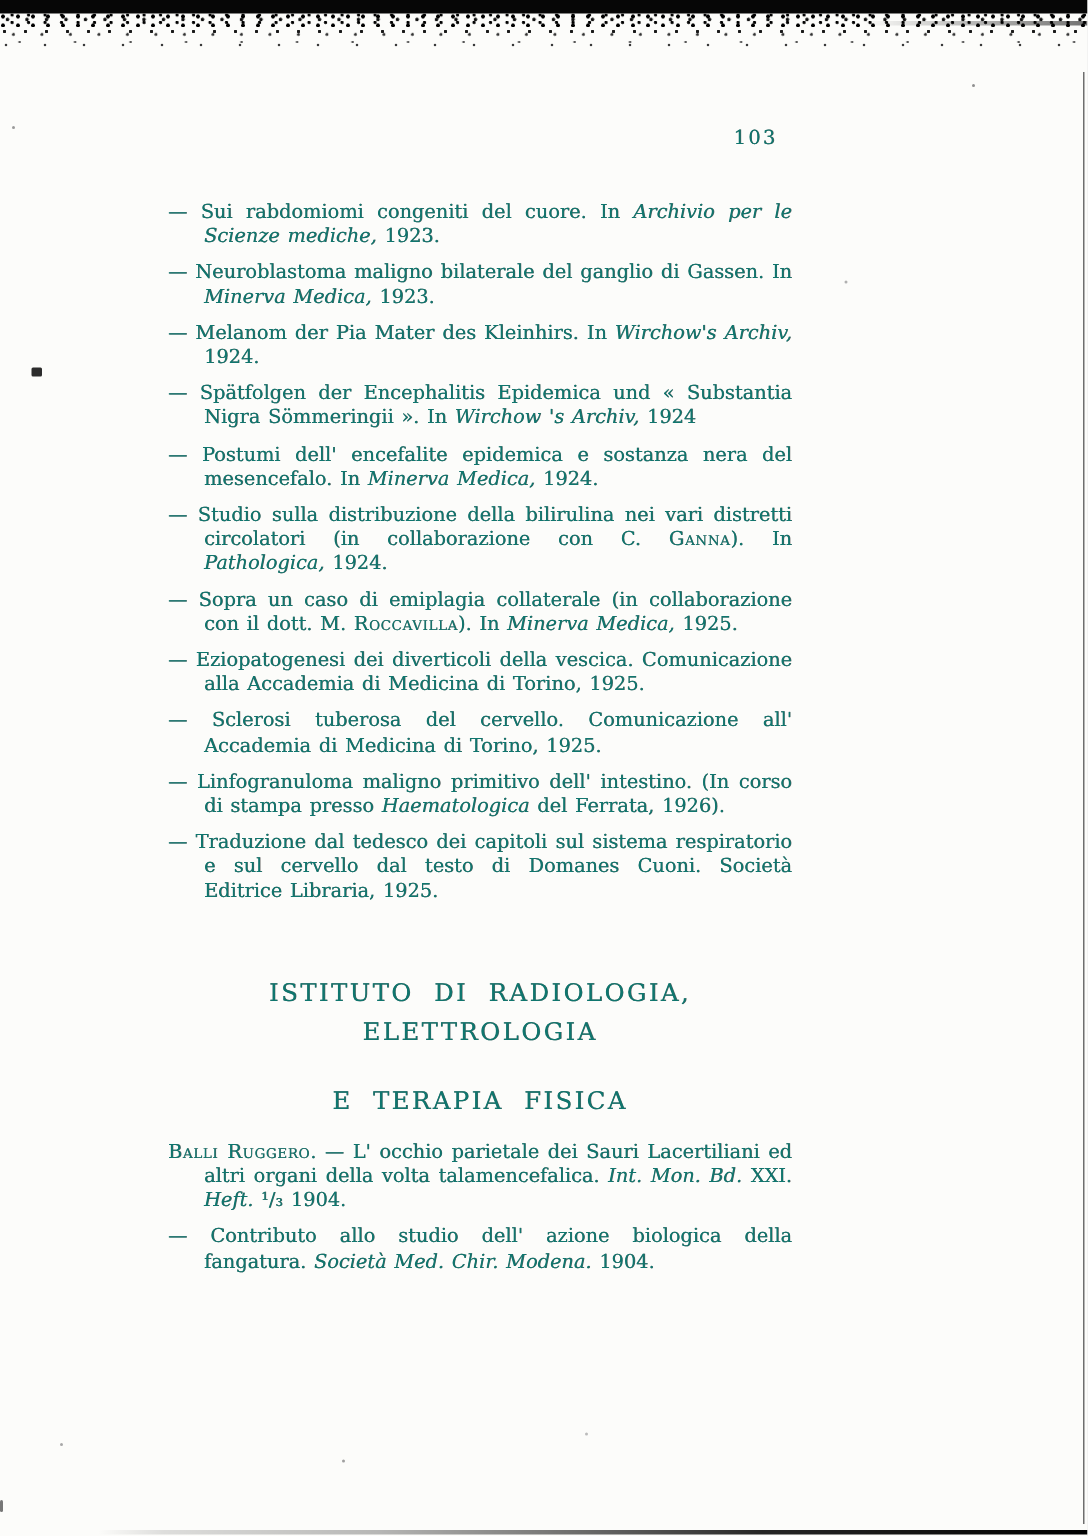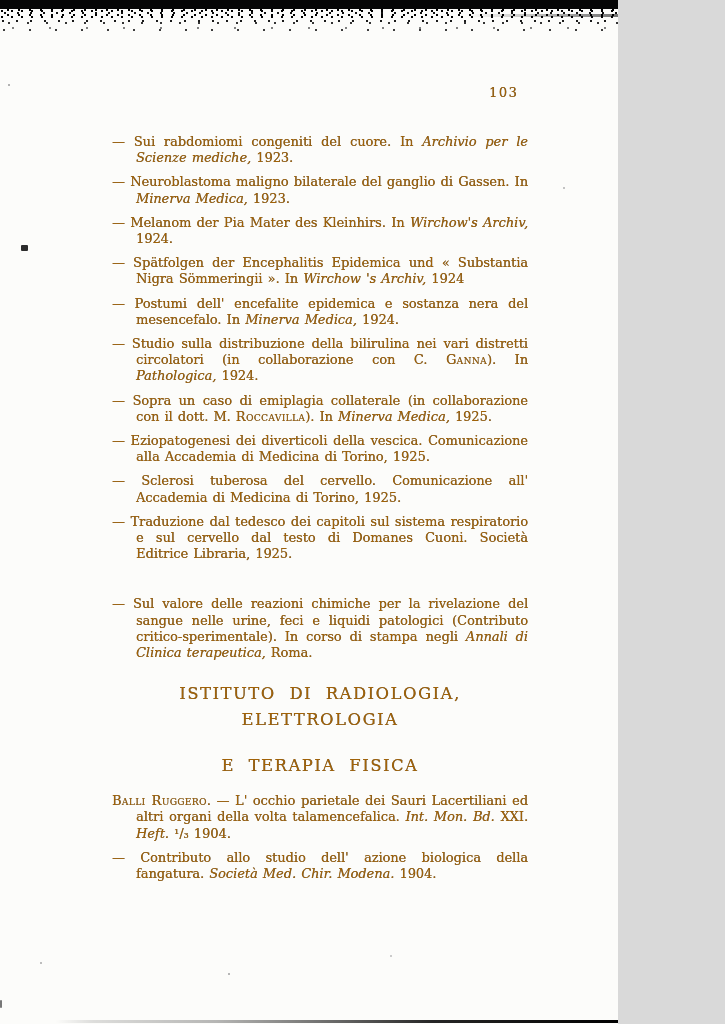--- a/index.html
+++ b/index.html
@@ -2,22 +2,22 @@
 <html><head>
 <meta charset="utf-8">
 <style>
   html, body { margin:0; padding:0; }
   body {
     width:725px; height:1024px; overflow:hidden;
     background:#d9d9d9;
     font-family:"DejaVu Serif","Liberation Serif",serif;
   }
   .page {
-    position:relative; width:618px; height:1024px;
-    background:#fcfcfa; color:#a16207; overflow:hidden;
+    position:relative; width:725px; height:1024px;
+    background:#fcfcfa; color:#0f766e; overflow:hidden;
     text-shadow:0.25px 0 0 rgba(30,30,30,0.7);
   }
 
   
   .scan-top { position:absolute; top:0; left:0; width:100%; }
   .st-solid { height:9px; background:#060606; }
   .st-f1 { height:9px;
     background-image:
       radial-gradient(circle at 2px 2px, #000 1.1px, transparent 1.5px),
       radial-gradient(circle at 5px 4px, #101010 1px, transparent 1.4px),
@@ -82,23 +82,23 @@
   <div class="text-column">
       <p class="entry"><span class="seg-n">— Sui rabdomiomi congeniti del cuore. In </span><span class="seg-i">Archivio per le Scienze mediche,</span><span class="seg-n"> 1923.</span></p>
       <p class="entry"><span class="seg-n">— Neuroblastoma maligno bilaterale del ganglio di Gassen. In </span><span class="seg-i">Minerva Medica,</span><span class="seg-n"> 1923.</span></p>
       <p class="entry"><span class="seg-n">— Melanom der Pia Mater des Kleinhirs. In </span><span class="seg-i">Wirchow's Archiv,</span><span class="seg-n"> 1924.</span></p>
       <p class="entry"><span class="seg-n">— Spätfolgen der Encephalitis Epidemica und « Substantia Nigra Sömmeringii ». In </span><span class="seg-i">Wirchow 's Archiv,</span><span class="seg-n"> 1924</span></p>
       <p class="entry"><span class="seg-n">— Postumi dell' encefalite epidemica e sostanza nera del mesencefalo. In </span><span class="seg-i">Minerva Medica,</span><span class="seg-n"> 1924.</span></p>
       <p class="entry"><span class="seg-n">— Studio sulla distribuzione della bilirulina nei vari distretti circolatori (in collaborazione con C. </span><span class="seg-sc">Ganna</span><span class="seg-n">). In </span><span class="seg-i">Pathologica,</span><span class="seg-n"> 1924.</span></p>
       <p class="entry"><span class="seg-n">— Sopra un caso di emiplagia collaterale (in collaborazione con il dott. M. </span><span class="seg-sc">Roccavilla</span><span class="seg-n">). In </span><span class="seg-i">Minerva Medica,</span><span class="seg-n"> 1925.</span></p>
       <p class="entry"><span class="seg-n">— Eziopatogenesi dei diverticoli della vescica. Comunicazione alla Accademia di Medicina di Torino, 1925.</span></p>
       <p class="entry"><span class="seg-n">— Sclerosi tuberosa del cervello. Comunicazione all' Accademia di Medicina di Torino, 1925.</span></p>
+      <p class="entry"><span class="seg-n">— Linfogranuloma maligno primitivo dell' intestino. (In corso di stampa presso </span><span class="seg-i">Haematologica</span><span class="seg-n"> del Ferrata, 1926).</span></p>
       <p class="entry"><span class="seg-n">— Traduzione dal tedesco dei capitoli sul sistema respiratorio e sul cervello dal testo di Domanes Cuoni. Società Editrice Libraria, 1925.</span></p>
       <div style="height: 18px;"></div>
-      <p class="entry"><span class="seg-n">— Sul valore delle reazioni chimiche per la rivelazione del sangue nelle urine, feci e liquidi patologici (Contributo critico-sperimentale). In corso di stampa negli </span><span class="seg-i">Annali di Clinica terapeutica,</span><span class="seg-n"> Roma.</span></p>
       <div class="section-heading">
         <div class="heading-line">ISTITUTO DI RADIOLOGIA, ELETTROLOGIA</div>
         <div class="heading-line">E TERAPIA FISICA</div>
       </div>
       <p class="entry"><span class="seg-sc">Balli Ruggero</span><span class="seg-n">. — L' occhio parietale dei Sauri Lacertiliani ed altri organi della volta talamencefalica. </span><span class="seg-i">Int. Mon. Bd.</span><span class="seg-n"> XXI. </span><span class="seg-i">Heft.</span><span class="seg-n"> ¹/₃ 1904.</span></p>
       <p class="entry"><span class="seg-n">— Contributo allo studio dell' azione biologica della fangatura. </span><span class="seg-i">Società Med. Chir. Modena.</span><span class="seg-n"> 1904.</span></p>
     </div>
 
   <div class="scan-right"></div>
   <div class="scan-bottom"></div>

